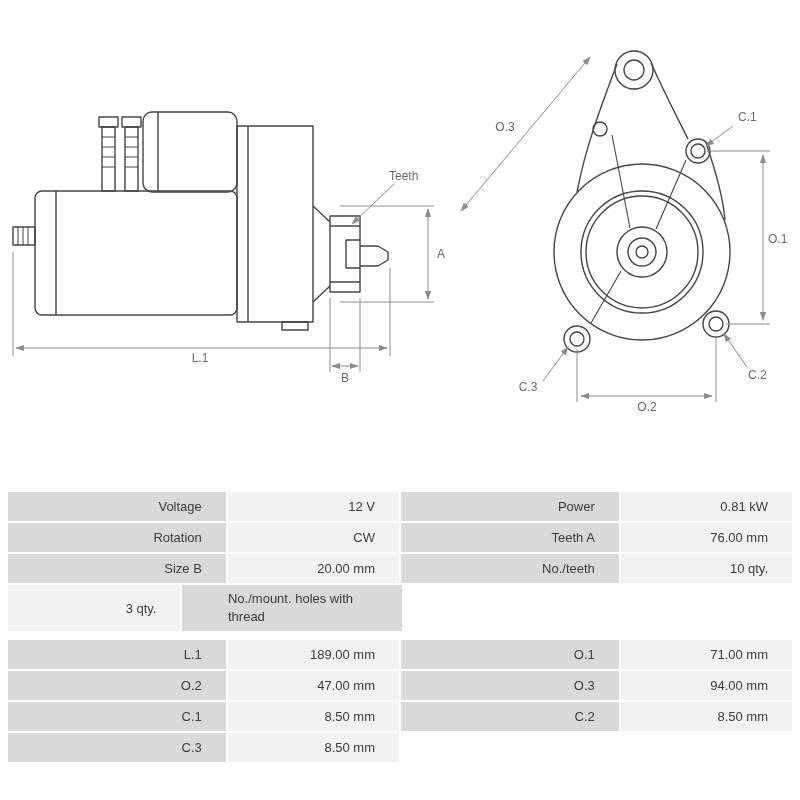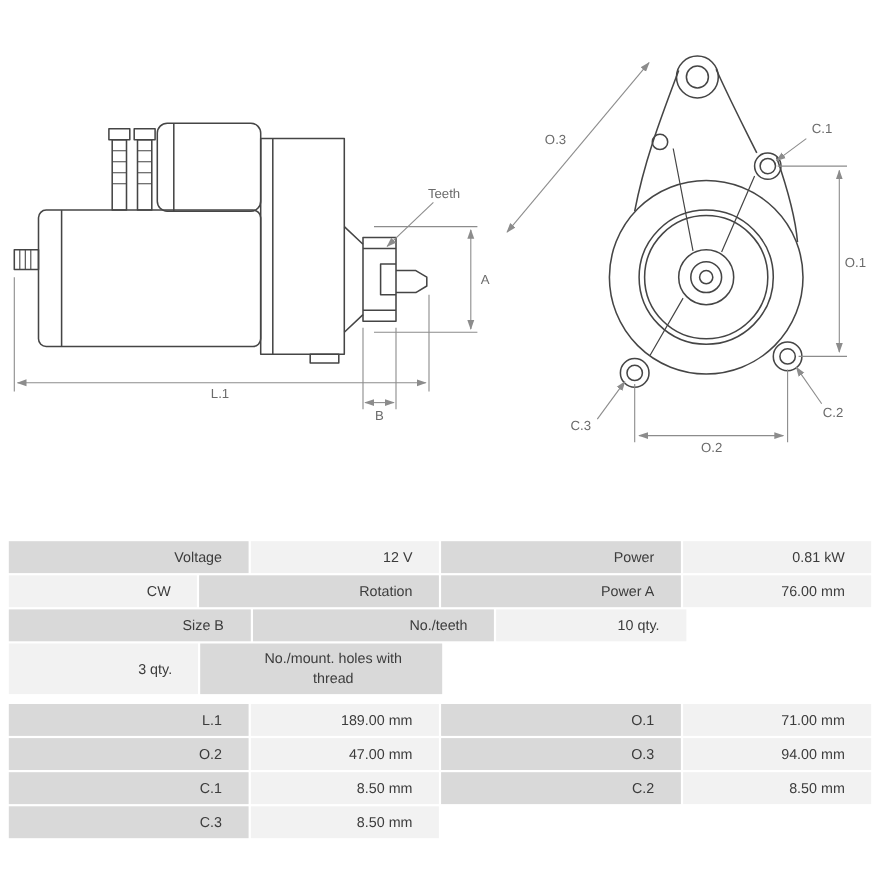--- a/index.html
+++ b/index.html
@@ -54,21 +54,21 @@
     background: var(--value-cell-bg, #f2f2f2);
     width: 22%;
     text-align: right;
   }
   .cell.blank {
     background: transparent;
   }
   .narrow {
     display: inline-block;
     max-width: 150px;
-    text-align: center;
+    text-align: left;
     line-height: 1.4;
   }
 </style>
 </head>
 <body>
 
 <div class="page">
 
   <div class="drawing-wrap">
     <svg width="800" height="470" viewBox="0 0 800 470">
@@ -186,27 +186,28 @@
   <div class="spec-table">
 
     <div class="group">
       <div class="row">
         <div class="cell lbl">Voltage</div>
         <div class="cell val">12 V</div>
         <div class="cell lbl">Power</div>
         <div class="cell val">0.81 kW</div>
       </div>
       <div class="row">
+        <div class="cell lbl">Rotation</div>
         <div class="cell val">CW</div>
-        <div class="cell lbl">Rotation</div>
-        <div class="cell lbl">Power A</div>
+        <div class="cell lbl">Teeth A</div>
         <div class="cell val">76.00 mm</div>
       </div>
       <div class="row">
         <div class="cell lbl">Size B</div>
+        <div class="cell val">20.00 mm</div>
         <div class="cell lbl">No./teeth</div>
         <div class="cell val">10 qty.</div>
       </div>
       <div class="row">
         <div class="cell val">3 qty.</div>
         <div class="cell lbl">
           <span class="narrow">No./mount. holes with thread</span>
         </div>
       </div>
     </div>

